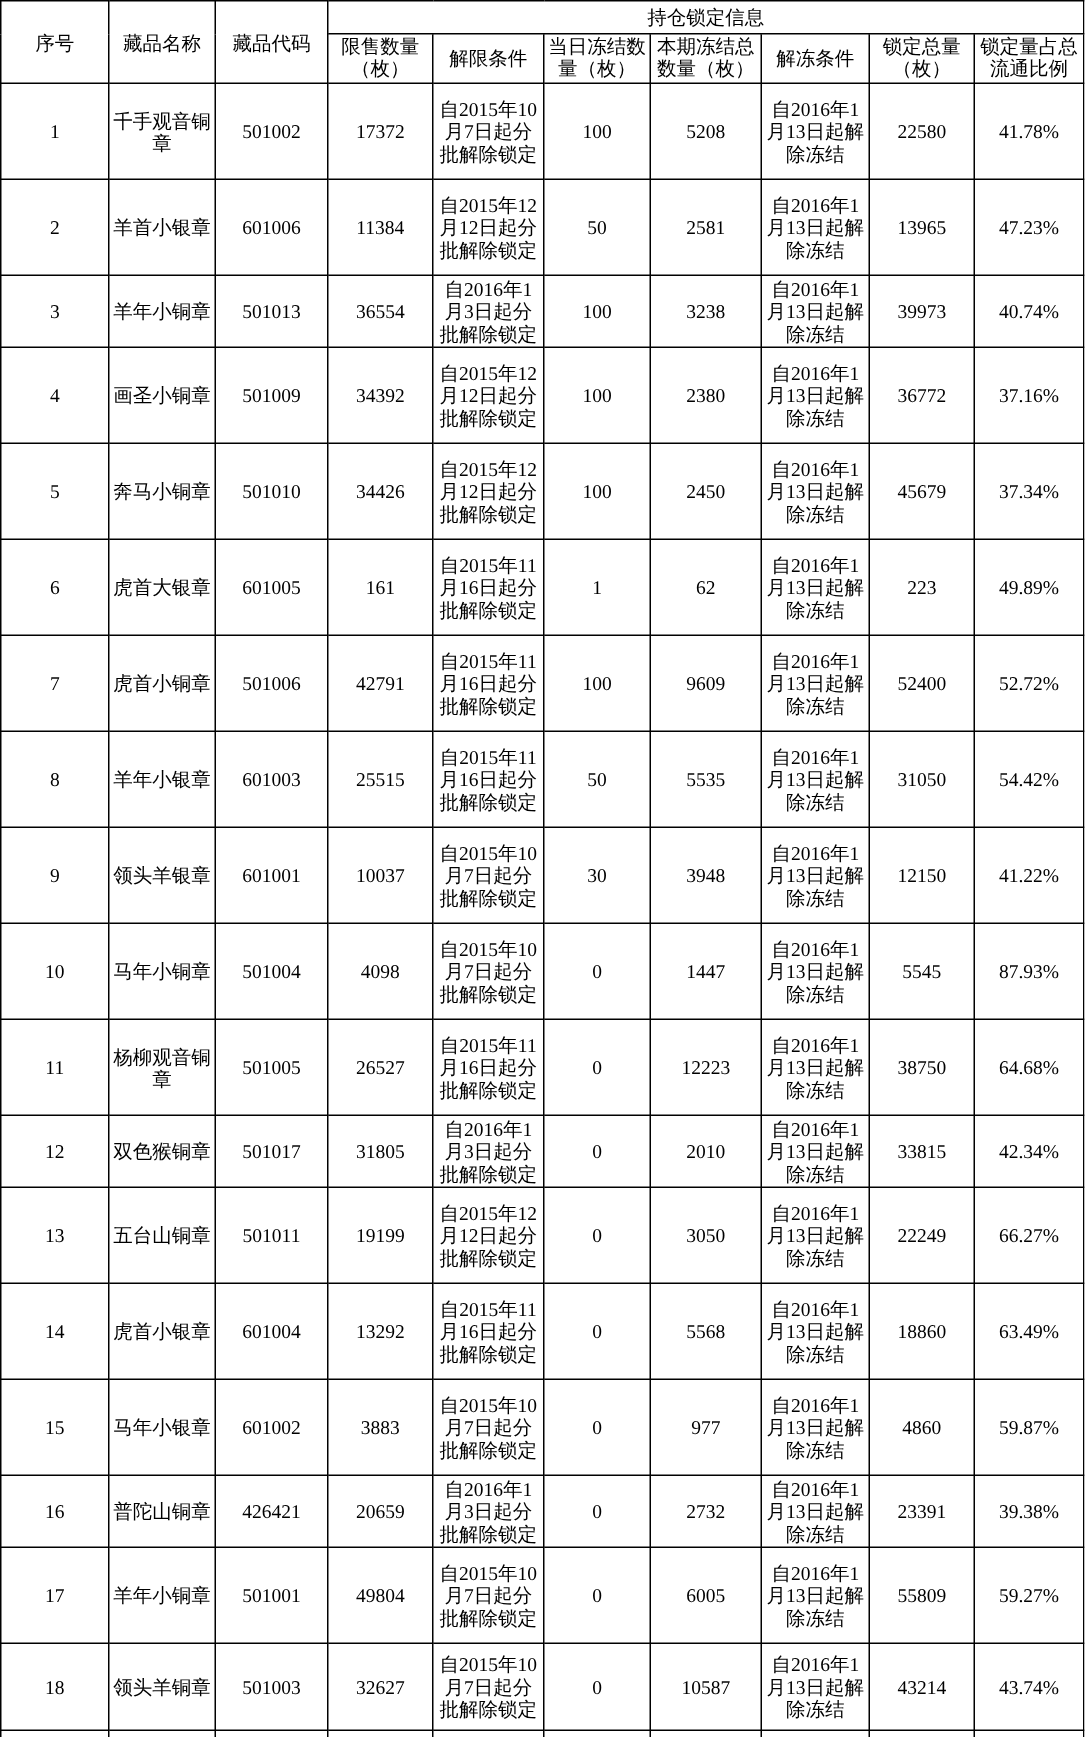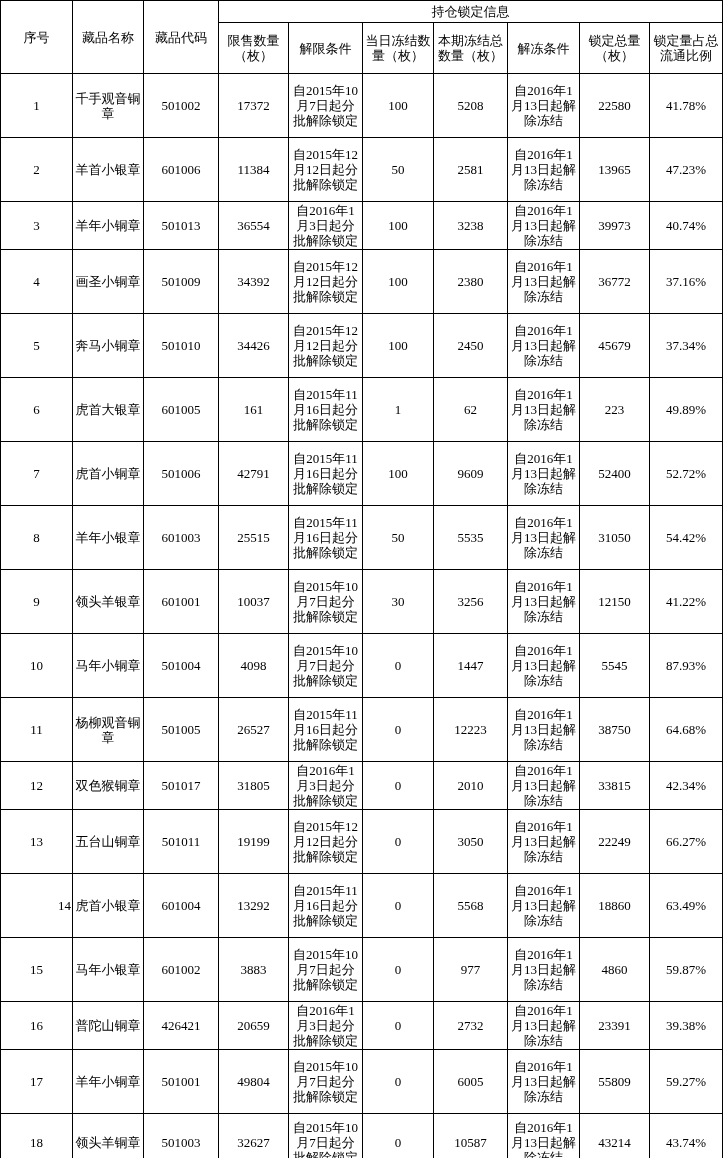--- a/index.html
+++ b/index.html
@@ -25,28 +25,28 @@
     border: 1px solid #000000;
     text-align: center;
     vertical-align: middle;
     padding: 0 1px;
     line-height: 15px;
     font-weight: normal;
     word-break: normal;
     overflow: hidden;
   }
   thead tr.h1 { height: 22px; }
-  thead tr.h2 { height: 51px; }
+  thead tr.h2 { height: 33px; font-family: Liberation Mono, monospace; }
   tbody tr { height: 64px; }
   tbody tr:nth-child(3),
   tbody tr:nth-child(12),
   tbody tr:nth-child(16) { height: 48px; }
   tbody tr:nth-child(18) { height: 58px; }
   tbody tr.stub { height: 10px; }
-  td.left { text-align: right; }
+  td.left { text-align: center; }
 </style>
 </head>
 <body>
 
 <div class="page">
   <table class="lock-table">
     <colgroup>
       <col style="width:72px">
         <col style="width:71px">
         <col style="width:75px">
@@ -172,21 +172,21 @@
           <td>31050</td>
           <td>54.42%</td>
         </tr>
         <tr>
           <td>9</td>
           <td>领头羊银章</td>
           <td>601001</td>
           <td>10037</td>
           <td>自2015年10月7日起分批解除锁定</td>
           <td>30</td>
-          <td>3256</td>
+          <td>3948</td>
           <td>自2016年1月13日起解除冻结</td>
           <td>12150</td>
           <td>41.22%</td>
         </tr>
         <tr>
           <td>10</td>
           <td>马年小铜章</td>
           <td>501004</td>
           <td>4098</td>
           <td>自2015年10月7日起分批解除锁定</td>

